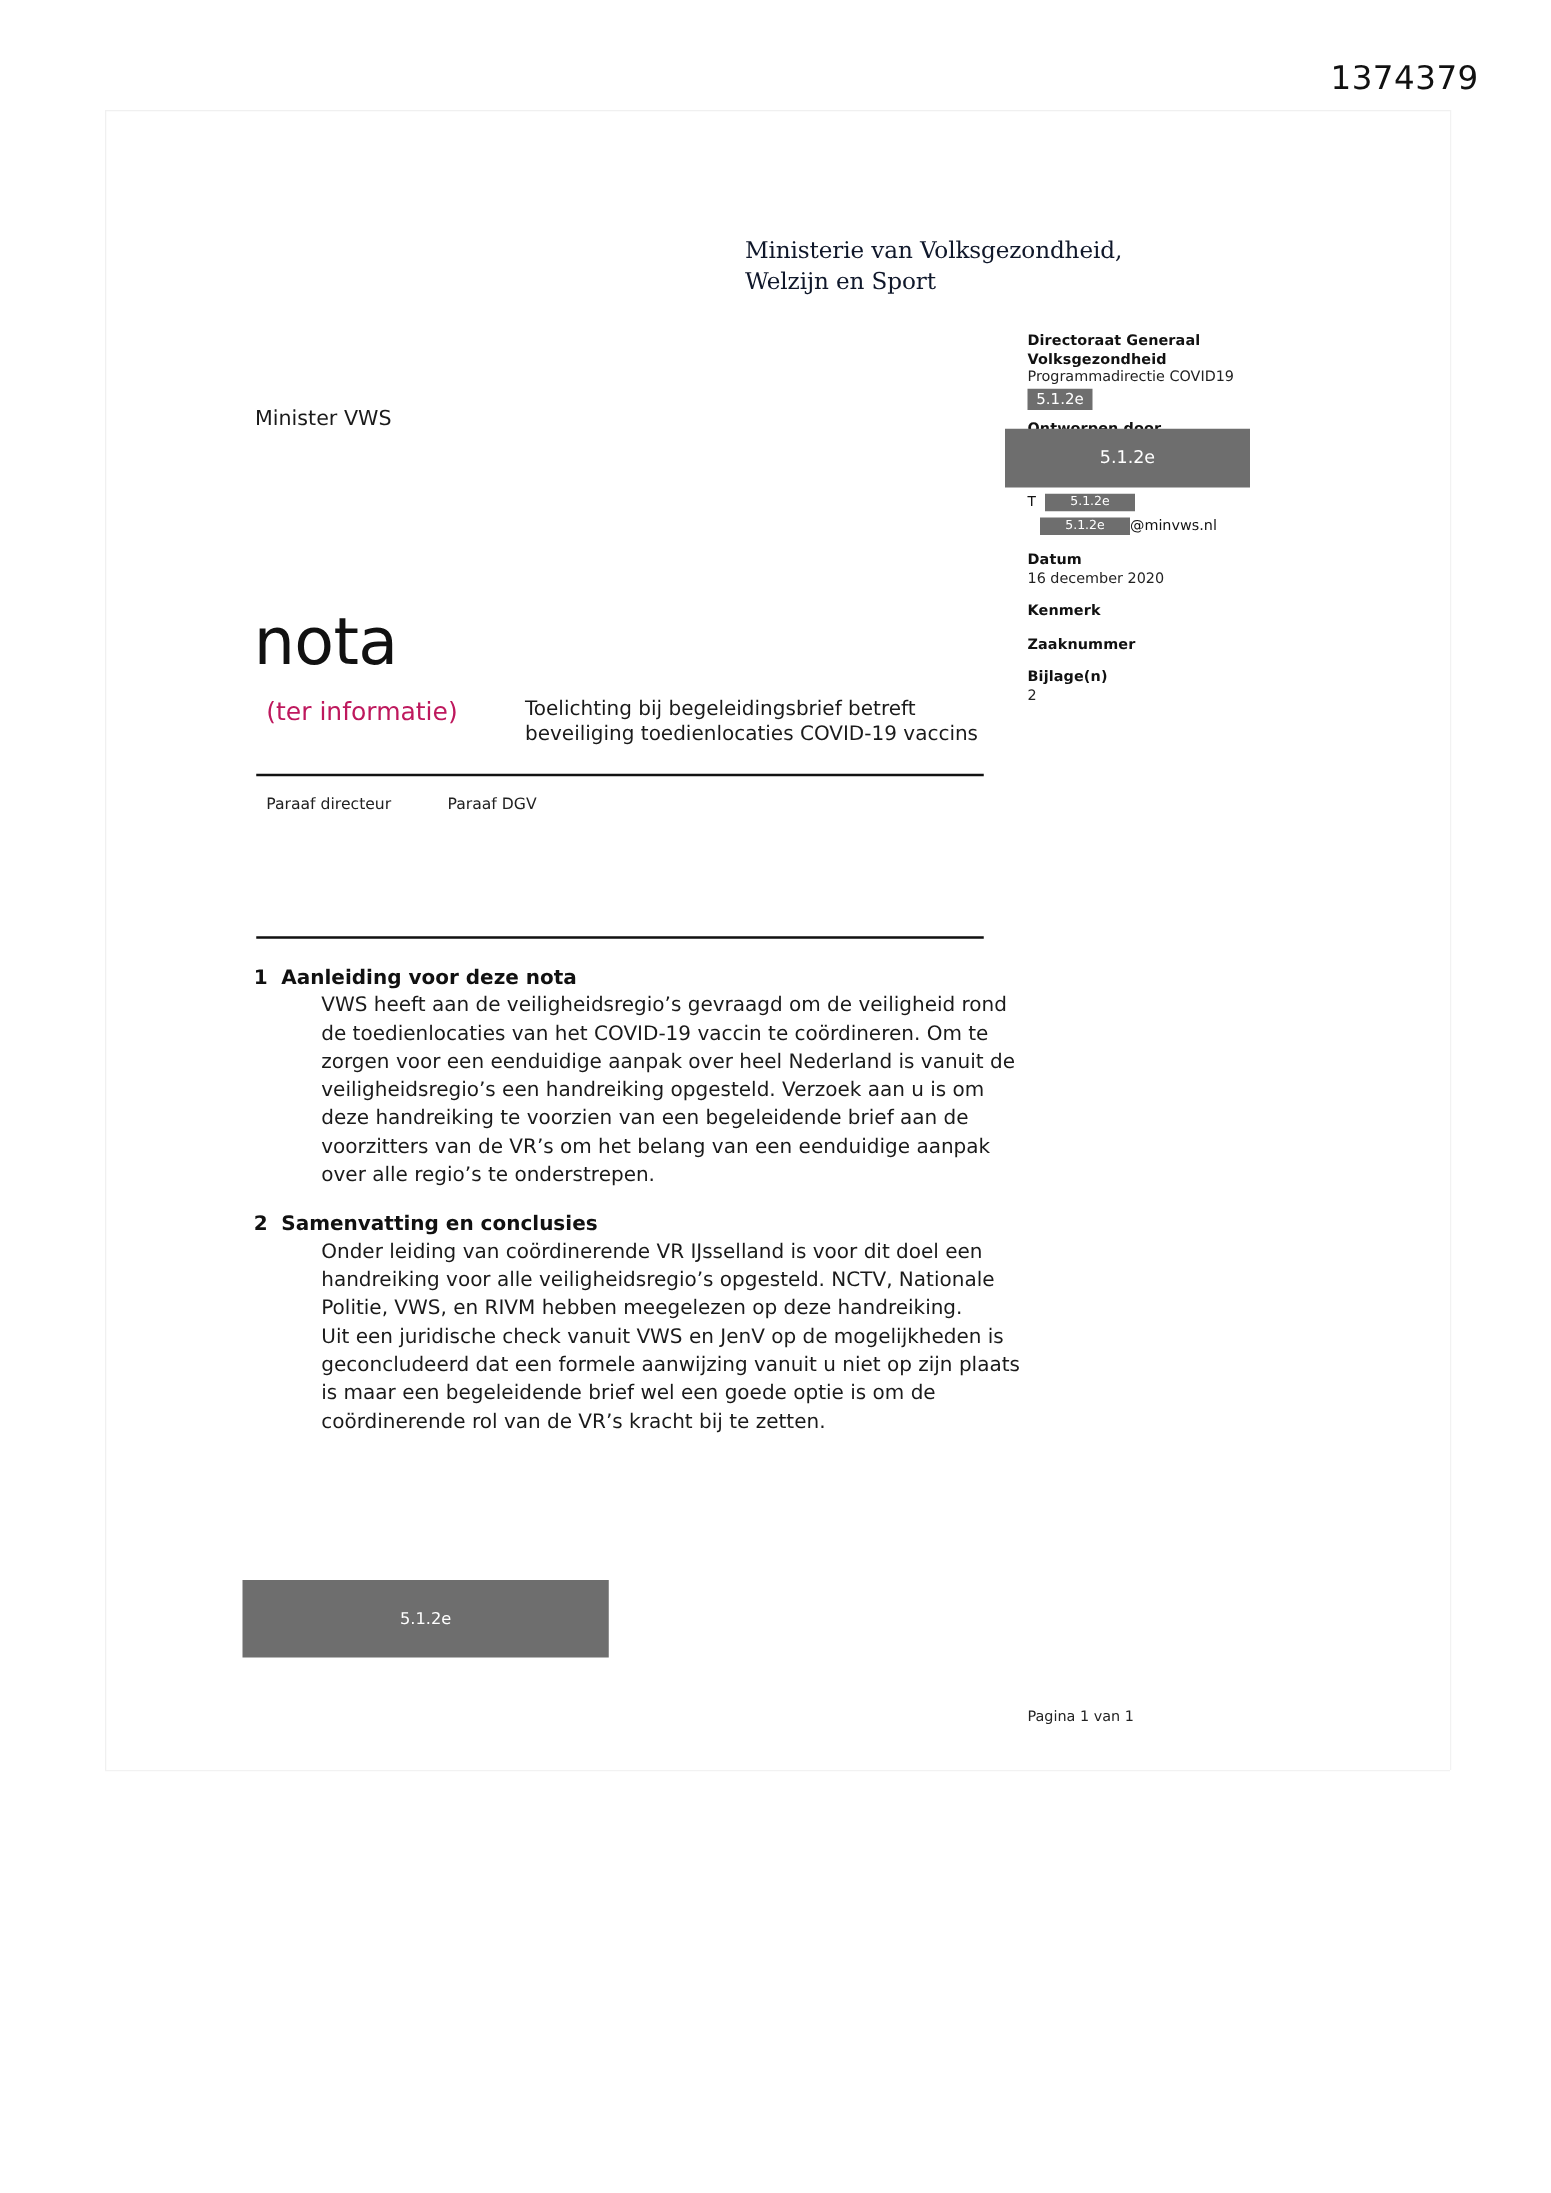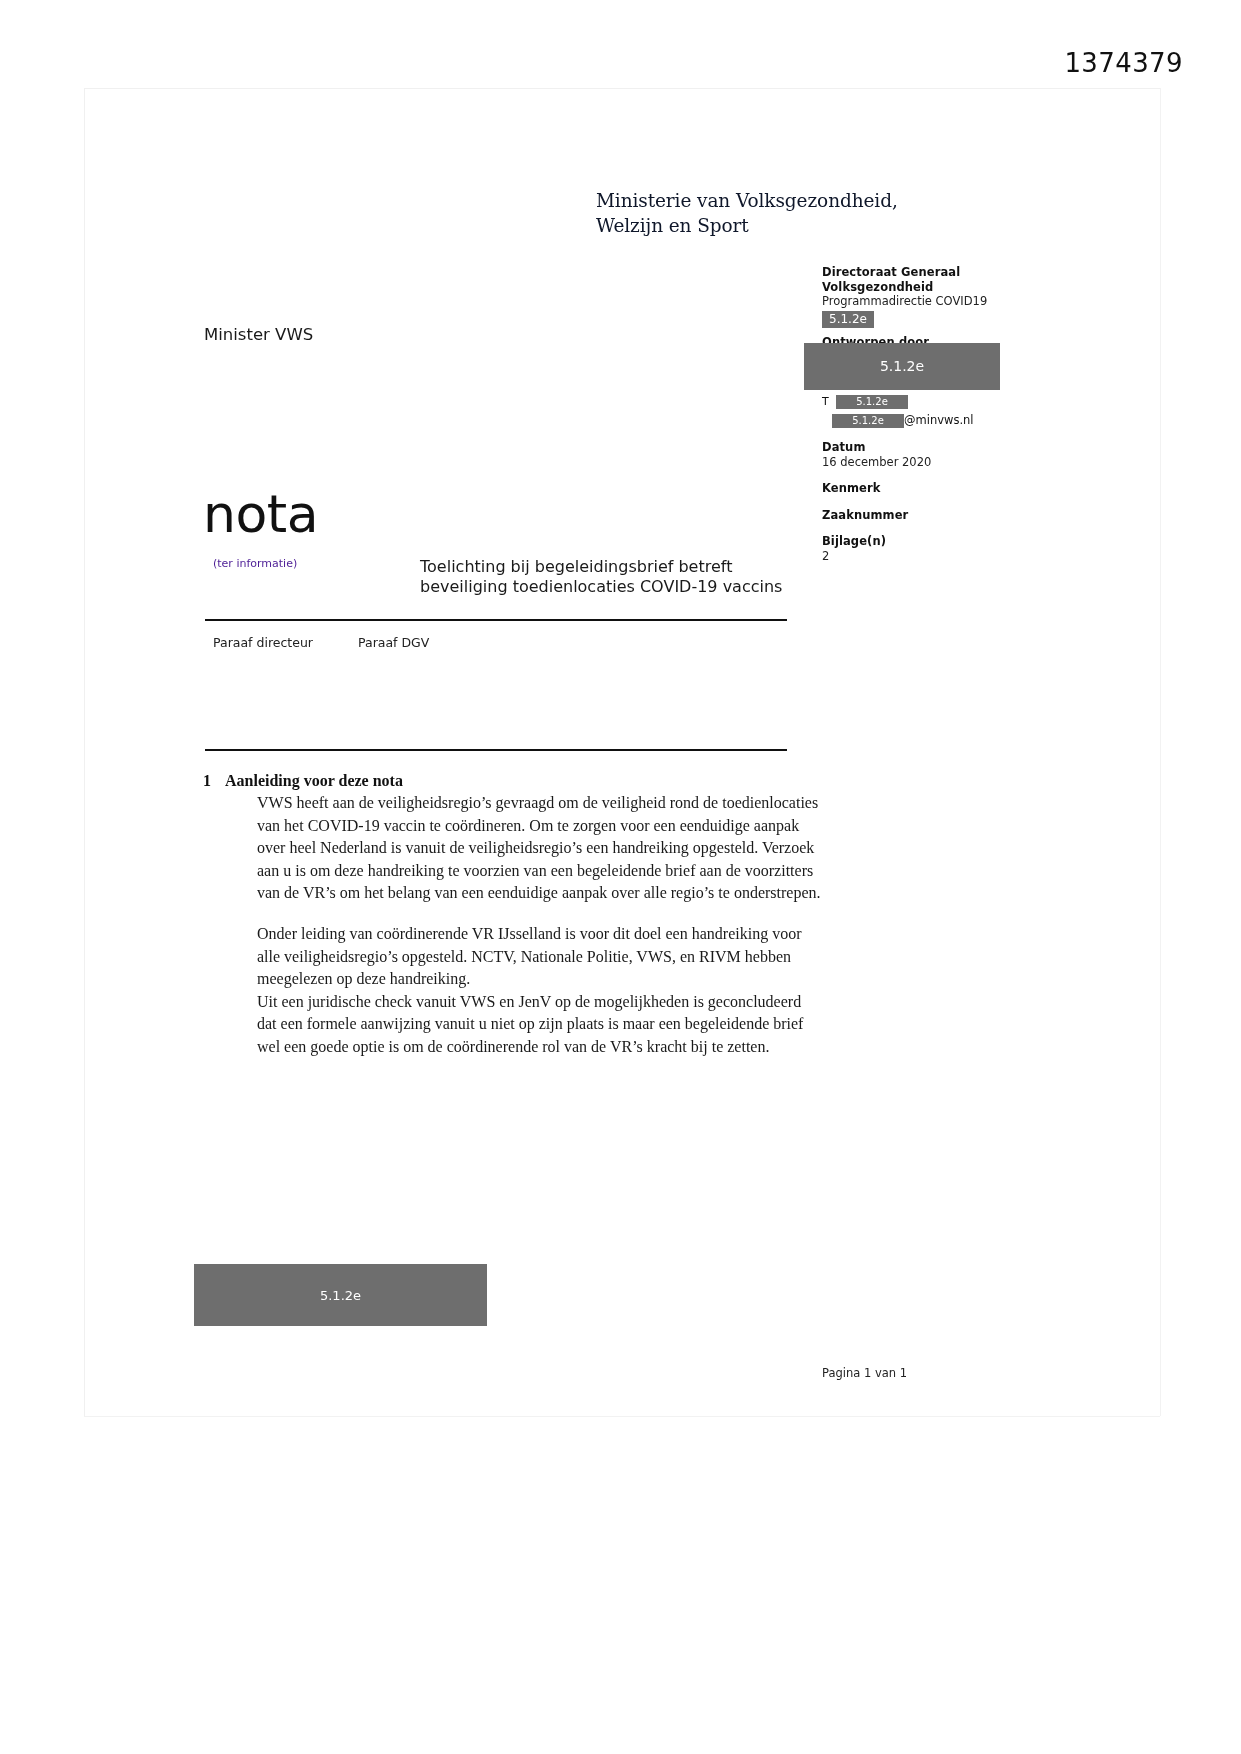--- a/index.html
+++ b/index.html
@@ -173,22 +173,22 @@
     font-size: 52px;
     font-weight: normal;
     letter-spacing: -0.5px;
     color: #111;
     font-family: "DejaVu Sans", "Liberation Sans", sans-serif;
   }
   #nota-kind {
     position: absolute;
     left: 213px;
     top: 557px;
-    font-size: 11px;
-    color: #4c1d95;
+    font-size: 20px;
+    color: #be185d;
   }
   #nota-subject {
     position: absolute;
     left: 420px;
     top: 557px;
     width: 380px;
     font-size: 16px;
     line-height: 20px;
     color: #1a1a1a;
   }
@@ -219,21 +219,20 @@
     font-size: 12.5px;
     color: #222;
   }
 
   
   #body {
     position: absolute;
     left: 203px;
     top: 772px;
     width: 620px;
-    font-family: Liberation Serif, serif;
   }
   .sec {
     margin-bottom: 18px;
   }
   .sec-head {
     font-size: 16px;
     font-weight: bold;
     color: #111;
     margin-bottom: 2px;
     white-space: nowrap;
@@ -348,20 +347,23 @@
     <div class="sec">
       <div class="sec-head">
         <span class="sec-num">1</span><span>Aanleiding voor deze nota</span>
       </div>
       <div class="sec-body">
         <p>VWS heeft aan de veiligheidsregio’s gevraagd om de veiligheid rond de toedienlocaties van het COVID-19 vaccin te coördineren. Om te zorgen voor een eenduidige aanpak over heel Nederland is vanuit de veiligheidsregio’s een handreiking opgesteld. Verzoek aan u is om deze handreiking te voorzien van een begeleidende brief aan de voorzitters van de VR’s om het belang van een eenduidige aanpak over alle regio’s te onderstrepen.</p>
       </div>
     </div>
 
     <div class="sec">
+      <div class="sec-head">
+        <span class="sec-num">2</span><span>Samenvatting en conclusies</span>
+      </div>
       <div class="sec-body">
         <p>Onder leiding van coördinerende VR IJsselland is voor dit doel een handreiking voor alle veiligheidsregio’s opgesteld. NCTV, Nationale Politie, VWS, en RIVM hebben meegelezen op deze handreiking.</p>
         <p>Uit een juridische check vanuit VWS en JenV op de mogelijkheden is geconcludeerd dat een formele aanwijzing vanuit u niet op zijn plaats is maar een begeleidende brief wel een goede optie is om de coördinerende rol van de VR’s kracht bij te zetten.</p>
       </div>
     </div>
 
   </div>
 
   <div id="redact-signature">5.1.2e</div>
 

